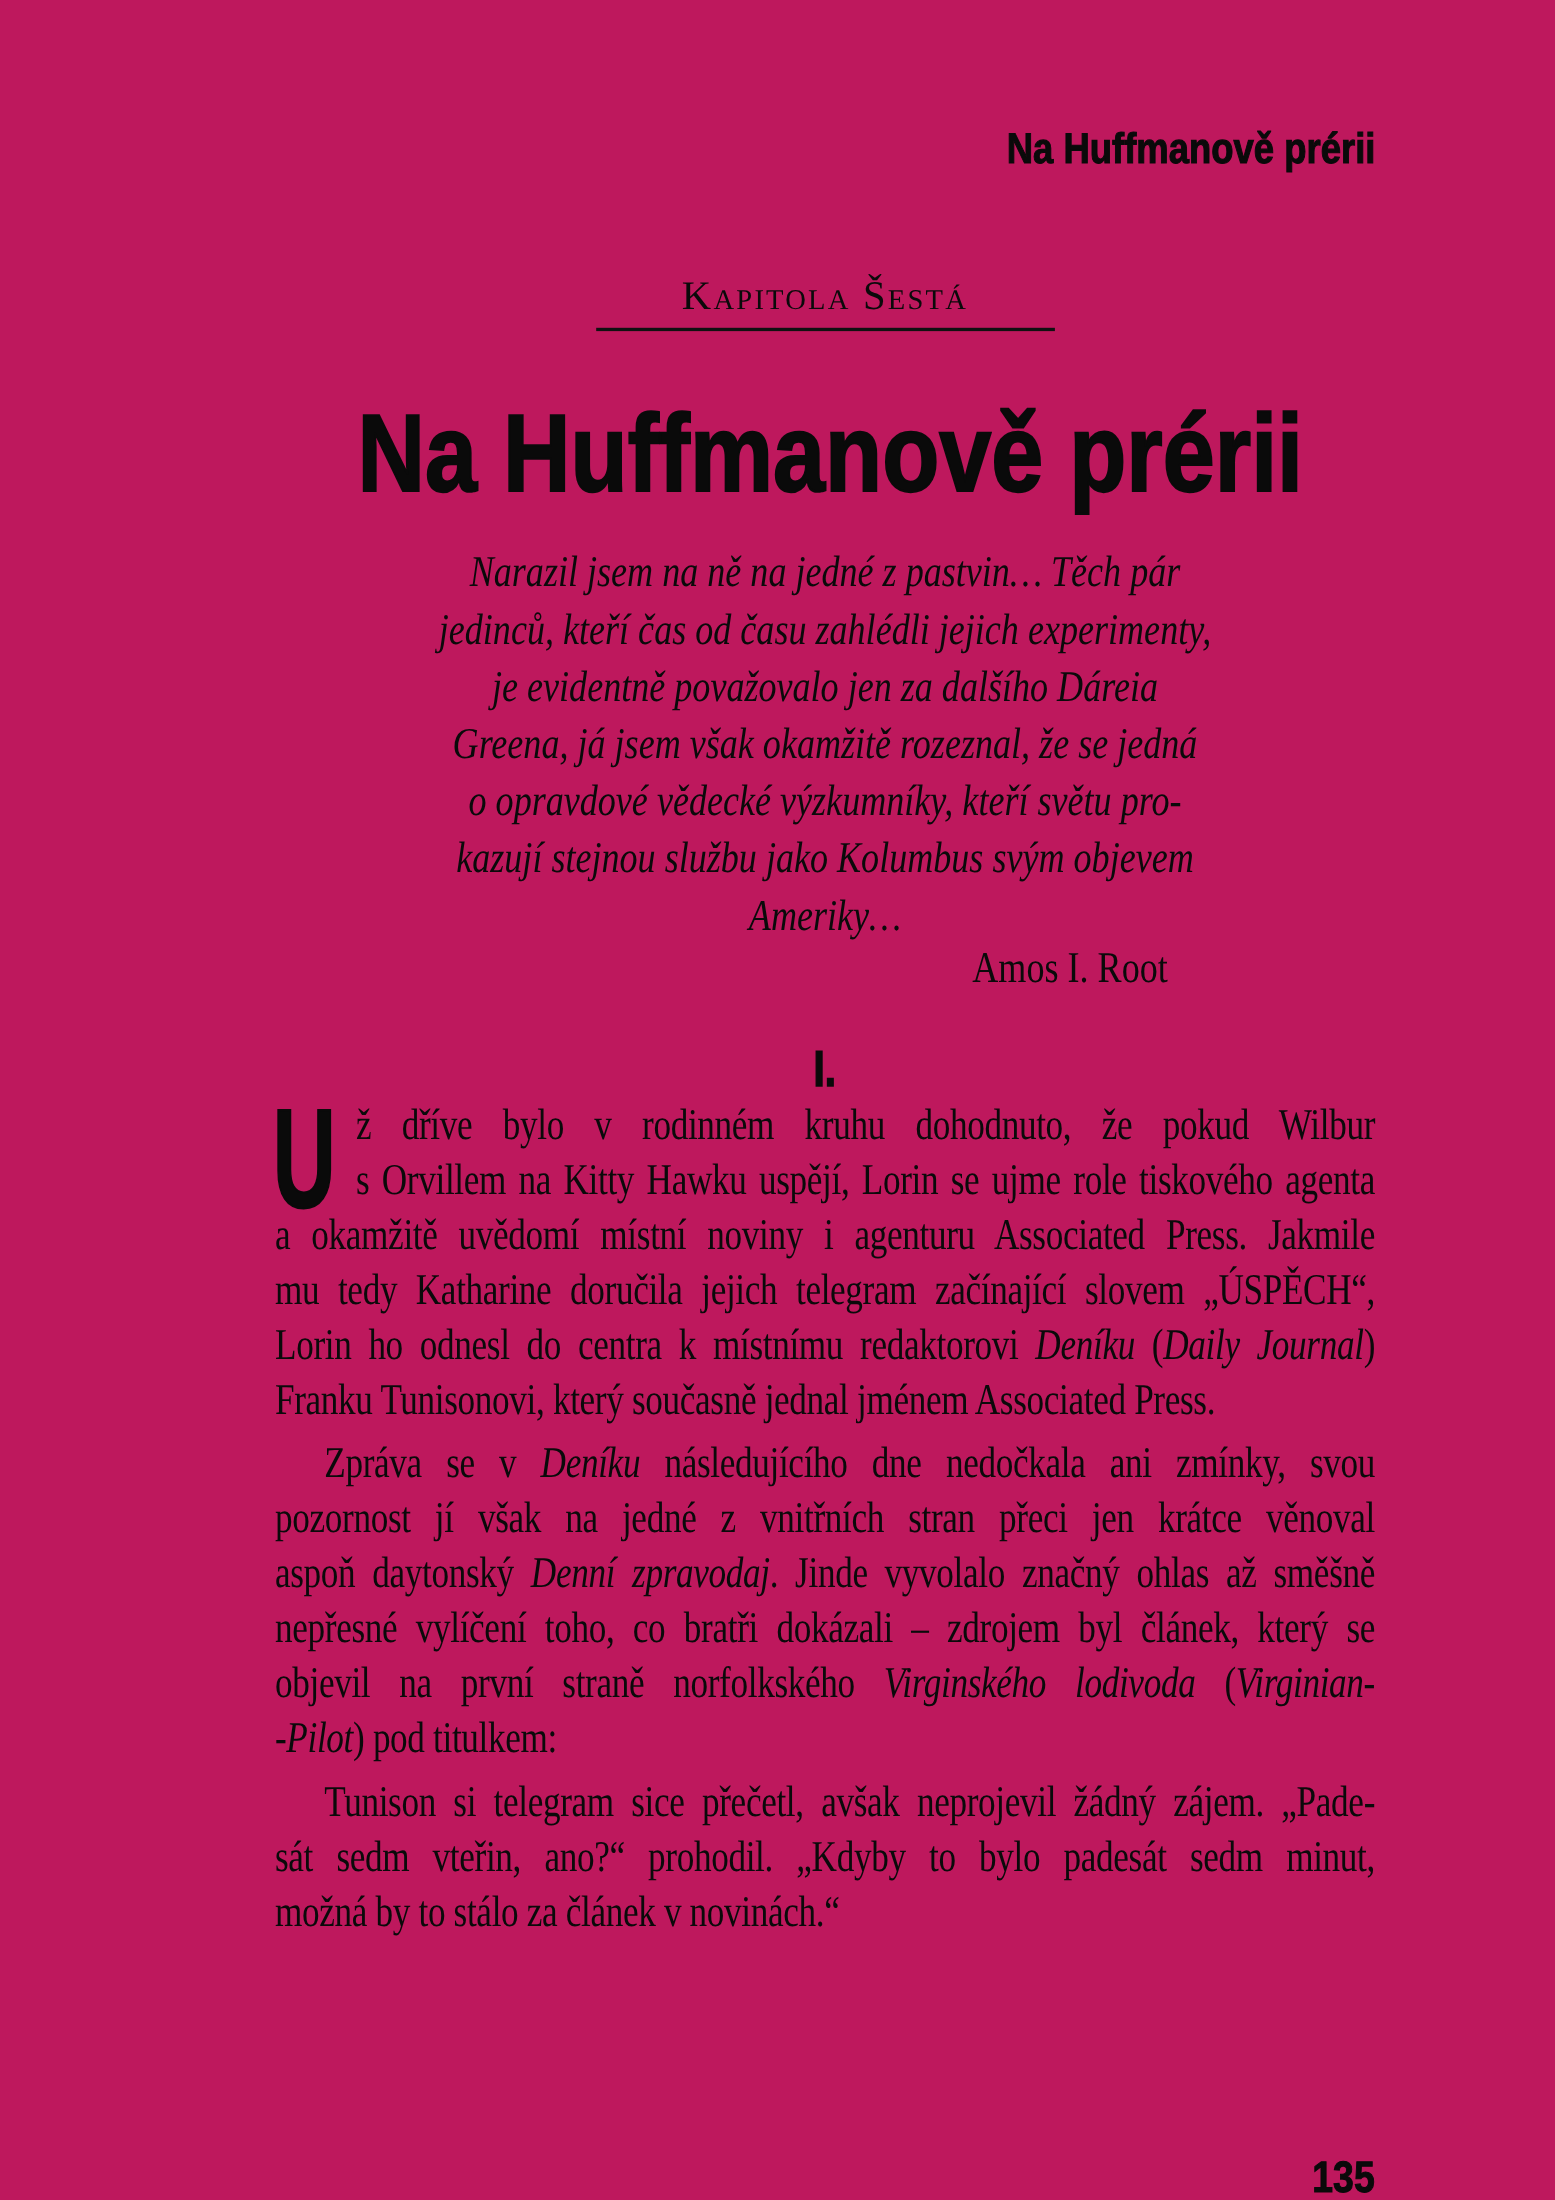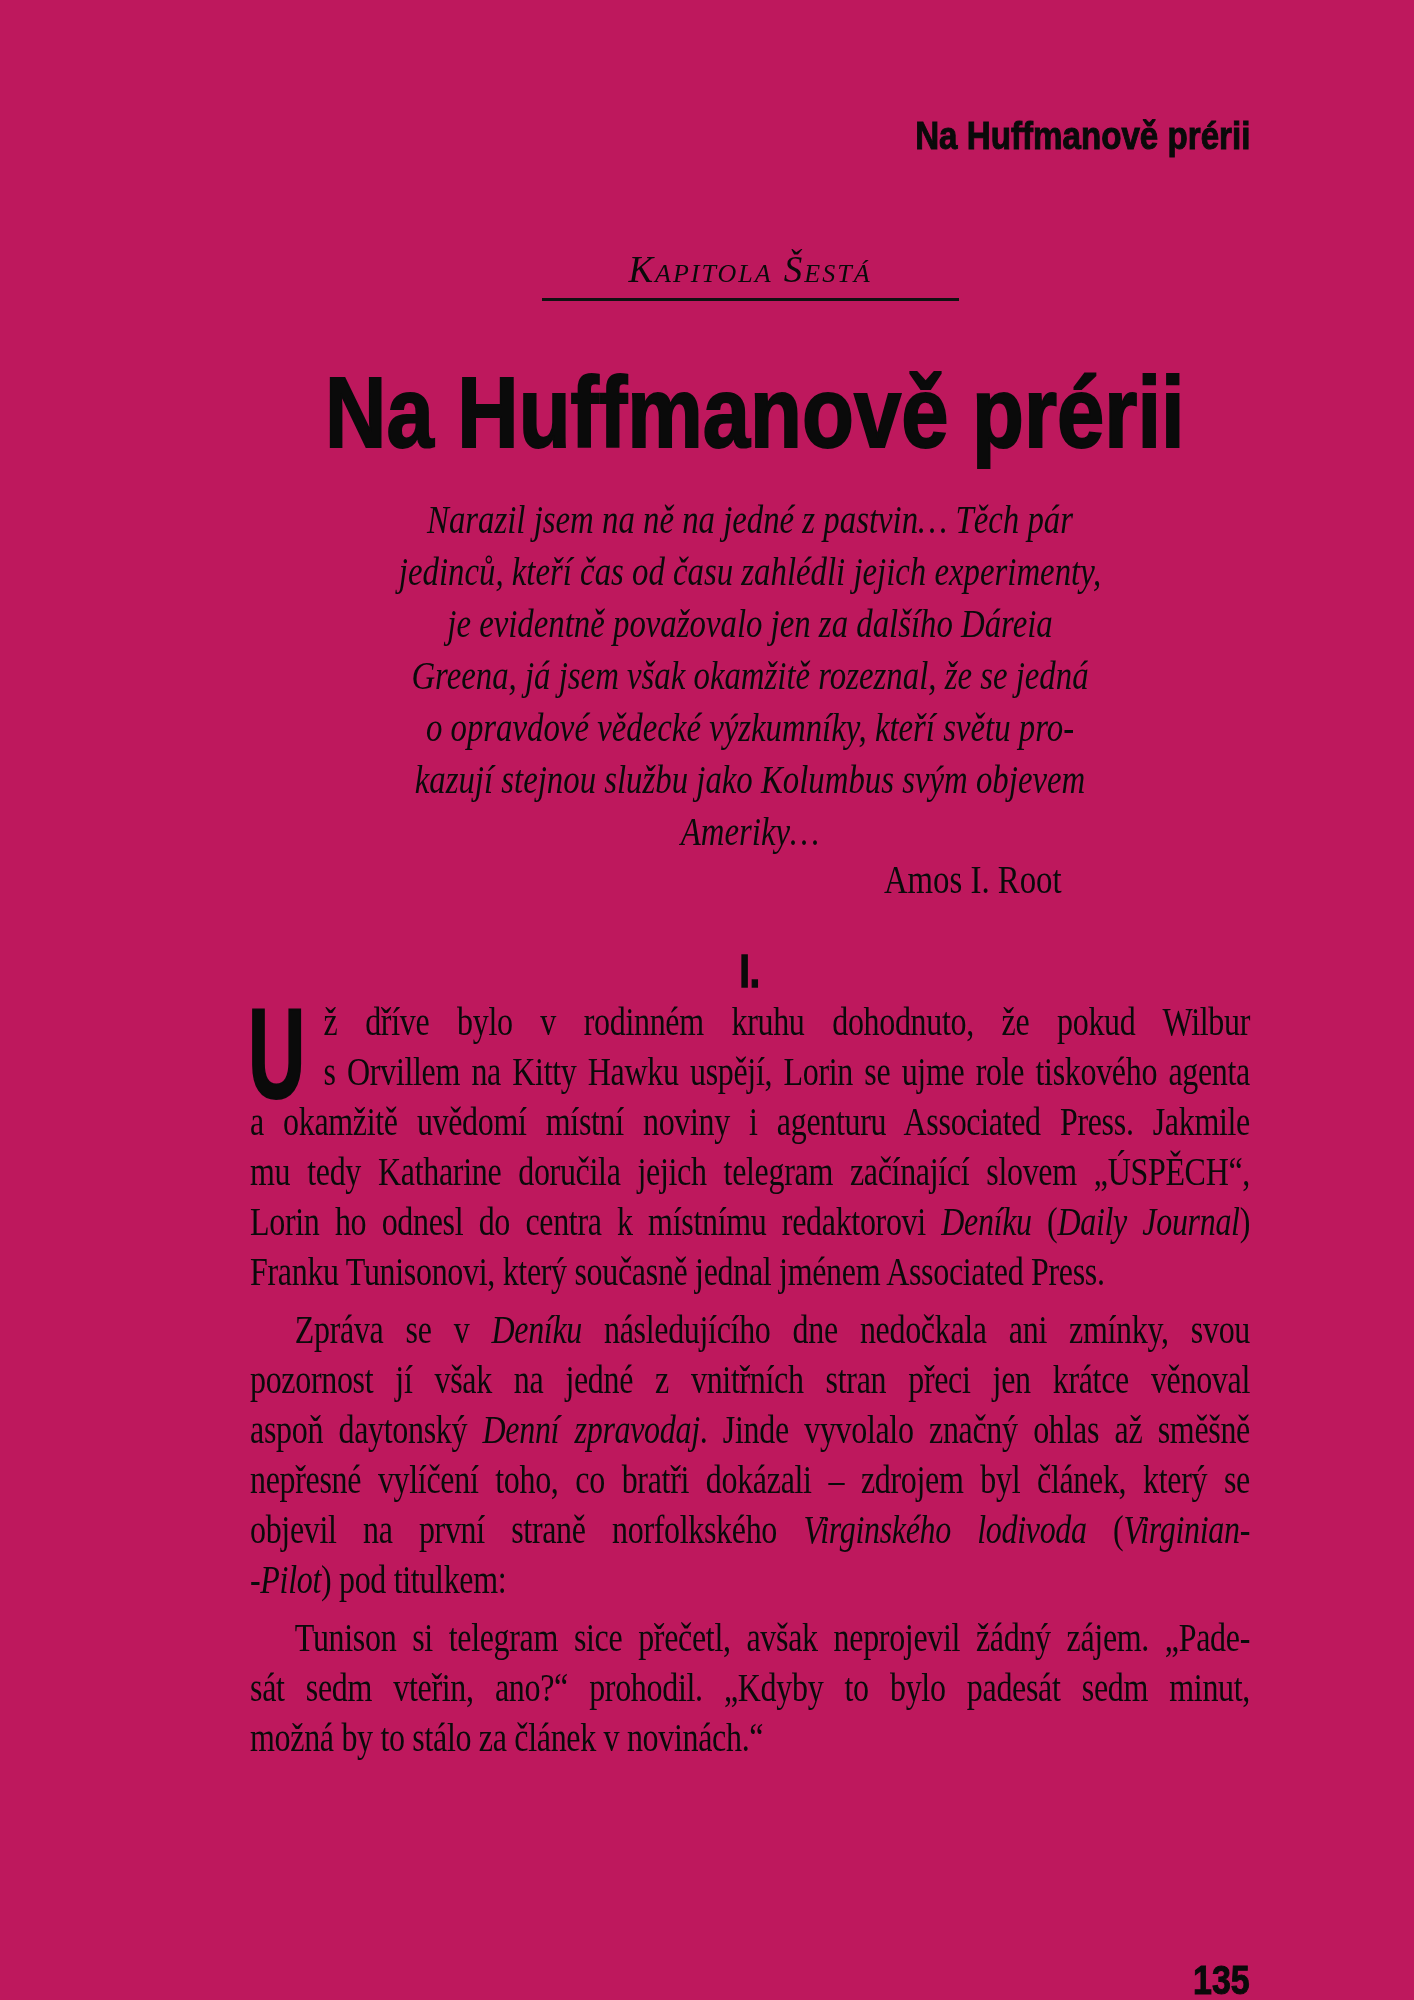--- a/index.html
+++ b/index.html
@@ -22,21 +22,20 @@
     font-family:"Liberation Sans", sans-serif;
     font-weight:700; font-size:39px; line-height:44px;
     -webkit-text-stroke:1px currentColor;
     transform:scaleX(.85); transform-origin:100% 50%;
     white-space:nowrap;
   }
   
   .chapter-head {
     position:absolute; top:248px; left:0; width:100%;
     text-align:center;
-    font-style:italic;
   }
   .chapter-label {
     font-variant:small-caps;
     font-size:37px; line-height:44px; letter-spacing:2px;
   }
   .chapter-rule {
     width:417px; height:3px; background:#111;
     margin:6px auto 0;
   }
   

